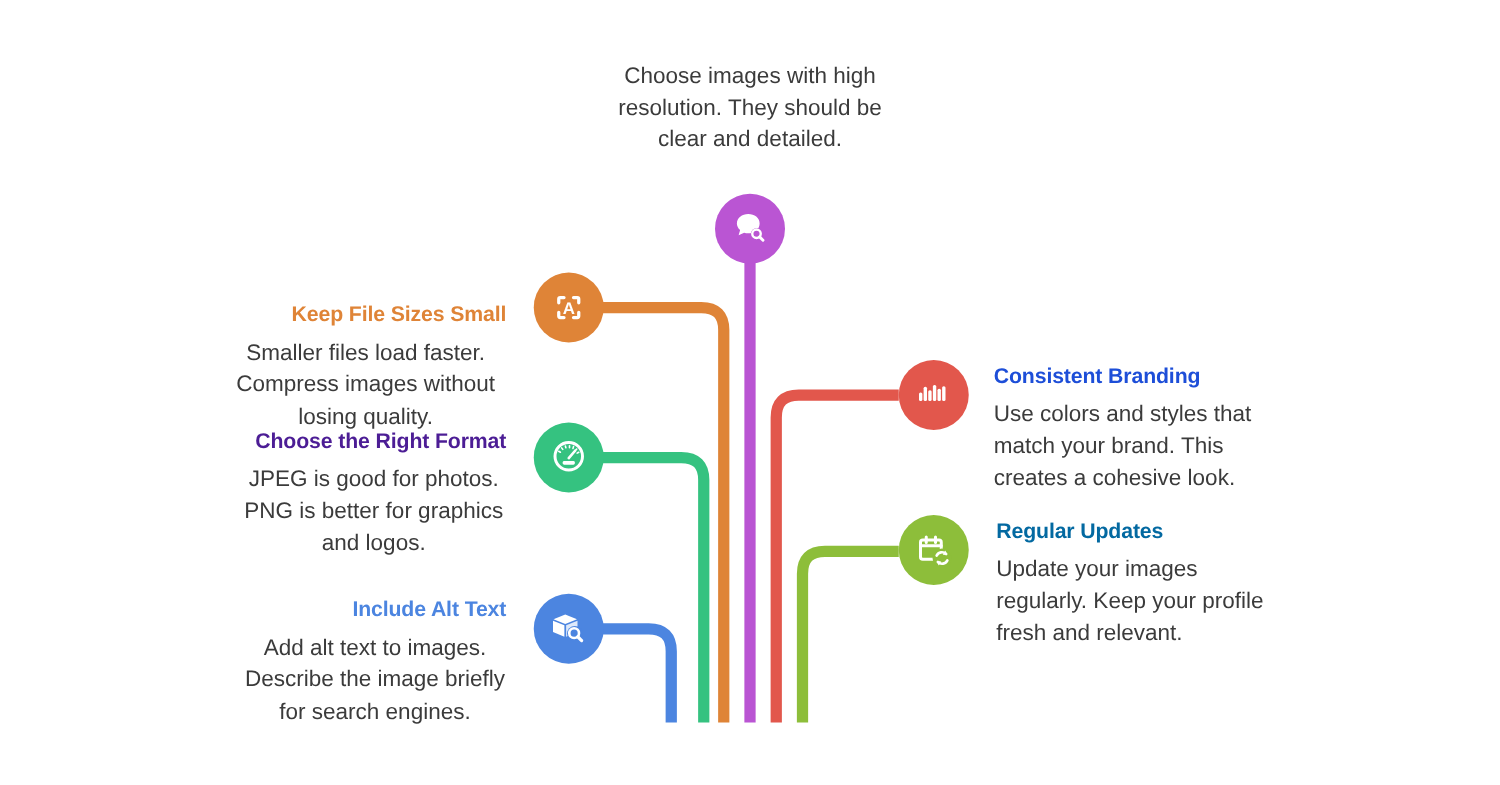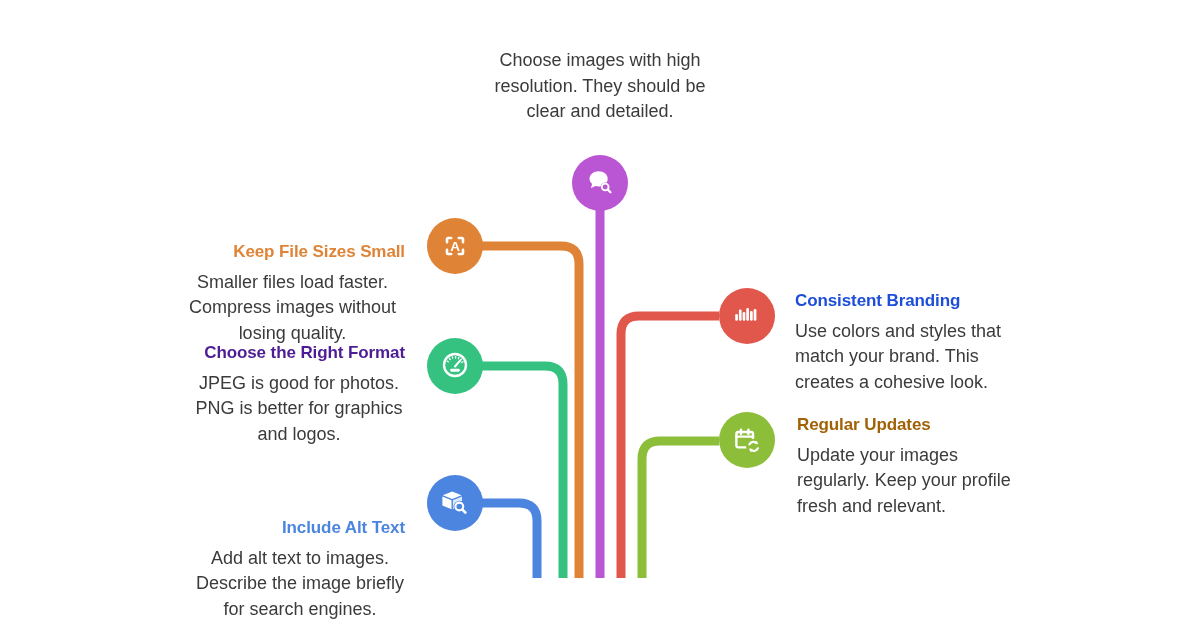--- a/index.html
+++ b/index.html
@@ -180,27 +180,27 @@
     <p class="ttl" style="color:#DF8437;">Keep File Sizes Small</p>
     <p class="desc" style="text-align:center;">Smaller files load faster. Compress images without losing quality.</p>
   </div>
 
   <div class="block align-right" style="left:193px; top:343px; width:212px;">
     <p class="ttl" style="color:#4c1d95;">Choose the Right Format</p>
     <p class="desc" style="text-align:center;">JPEG is good for photos. PNG is better for graphics and logos.</p>
   </div>
 
   <div class="block align-right" style="left:195px; top:478px; width:210px;">
-    <p class="ttl" style="color:#4C85E0;margin-top:40px;">Include Alt Text</p>
+    <p class="ttl" style="color:#4C85E0;">Include Alt Text</p>
     <p class="desc" style="text-align:center;">Add alt text to images. Describe the image briefly for search engines.</p>
   </div>
 
   <div class="block align-left" style="left:795px; top:291px; width:210px;">
     <p class="ttl" style="color:#1d4ed8;">Consistent Branding</p>
     <p class="desc" style="">Use colors and styles that match your brand. This creates a cohesive look.</p>
   </div>
 
   <div class="block align-left" style="left:797px; top:415px; width:222px;">
-    <p class="ttl" style="color:#a16207;">Regular Updates</p>
+    <p class="ttl" style="color:#0369a1;">Regular Updates</p>
     <p class="desc" style="text-align:left;">Update your images regularly. Keep your profile fresh and relevant.</p>
   </div>
 
 </div>
 
 </body></html>

